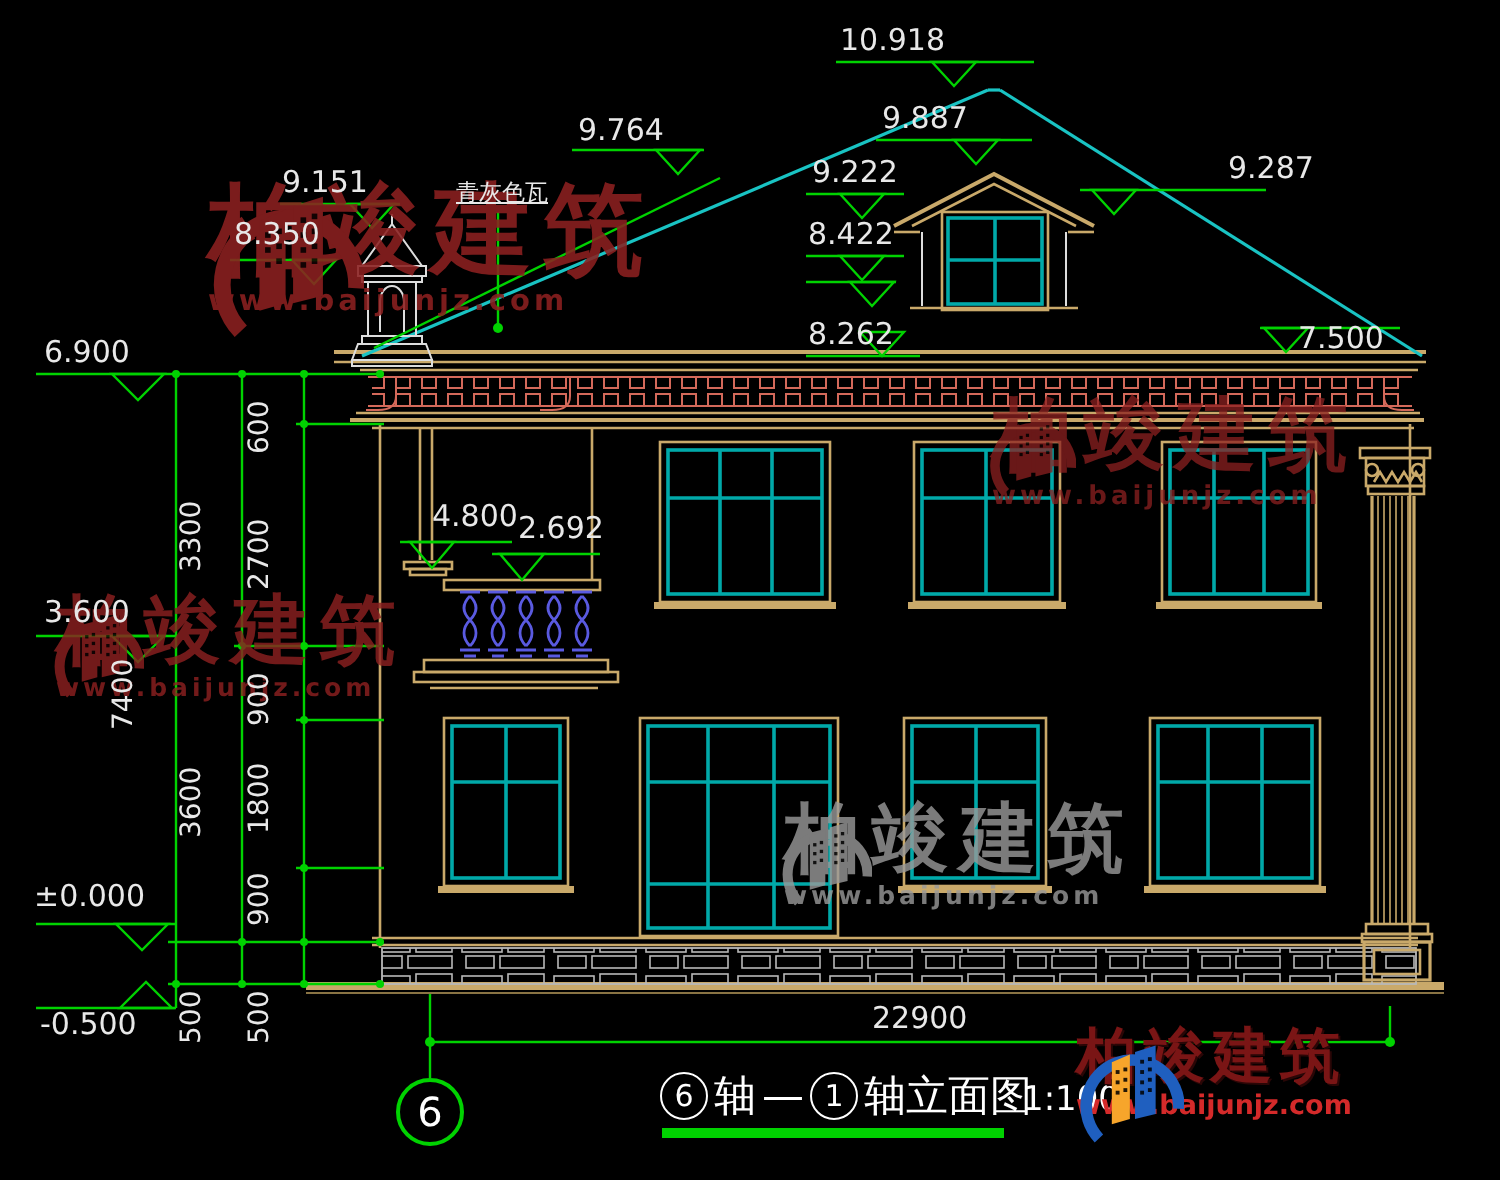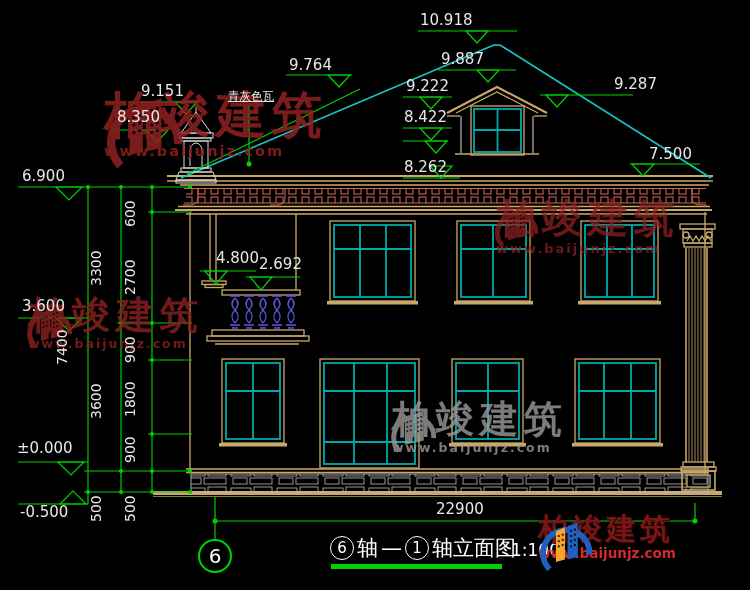--- a/index.html
+++ b/index.html
@@ -360,21 +360,21 @@
     </div>
   </div>
 
   <span class="txt" style="left:420px;top:13px">10.918</span>
   <span class="txt" style="left:441px;top:52px">9.887</span>
   <span class="txt" style="left:289px;top:58px">9.764</span>
   <span class="txt" style="left:406px;top:79px">9.222</span>
   <span class="txt" style="left:614px;top:77px">9.287</span>
   <span class="txt" style="left:404px;top:110px">8.422</span>
   <span class="txt" style="left:404px;top:160px">8.262</span>
-  <span class="txt" style="left:649px;top:147px">7.500</span>
+  <span class="txt" style="left:649px;top:162px">7.500</span>
   <span class="txt" style="left:141px;top:84px">9.151</span>
   <span class="txt" style="left:117px;top:110px">8.350</span>
   <span class="txt" style="left:22px;top:169px">6.900</span>
   <span class="txt" style="left:22px;top:299px">3.600</span>
   <span class="txt" style="left:17px;top:441px">±0.000</span>
   <span class="txt" style="left:20px;top:505px">-0.500</span>
   <span class="txt" style="left:216px;top:251px">4.800</span>
   <span class="txt" style="left:259px;top:257px">2.692</span>
   <span class="txt small" style="left:228px;top:91px">青灰色瓦</span>
 

